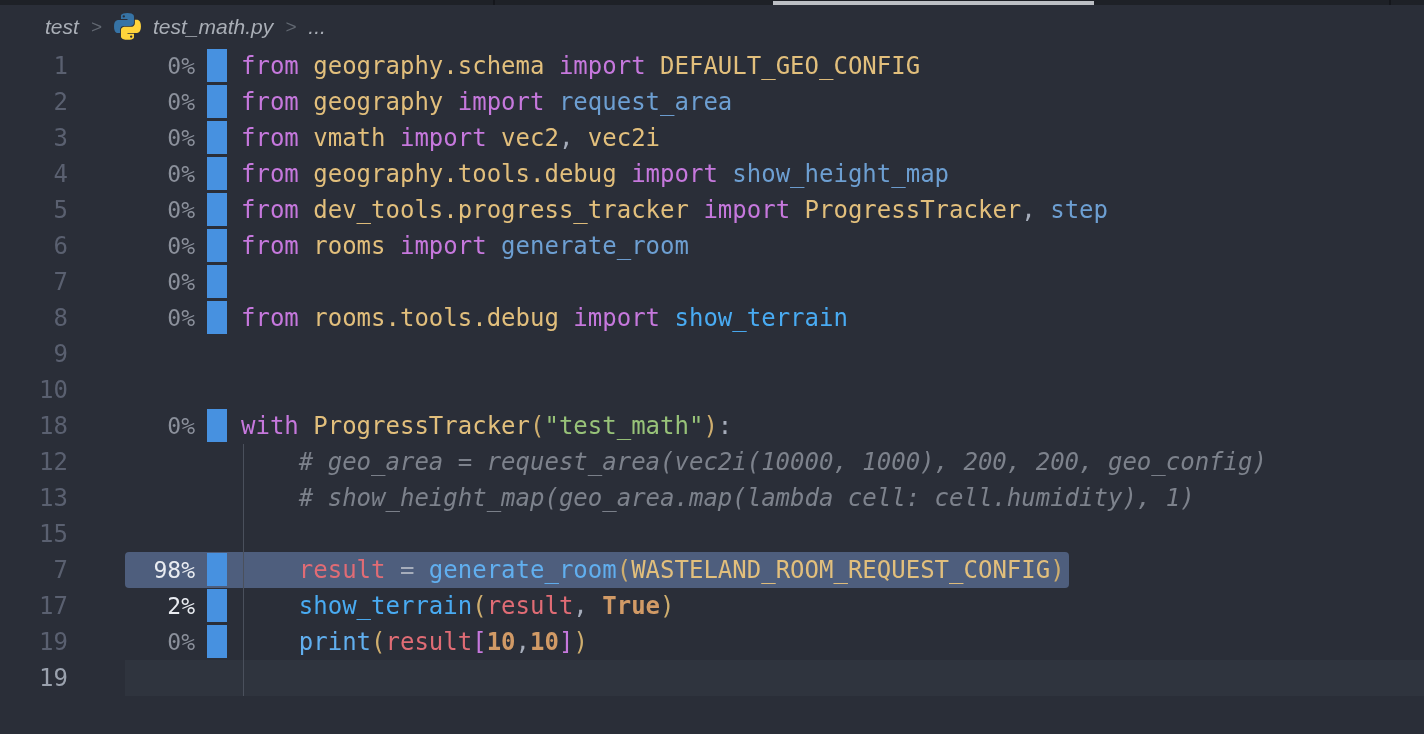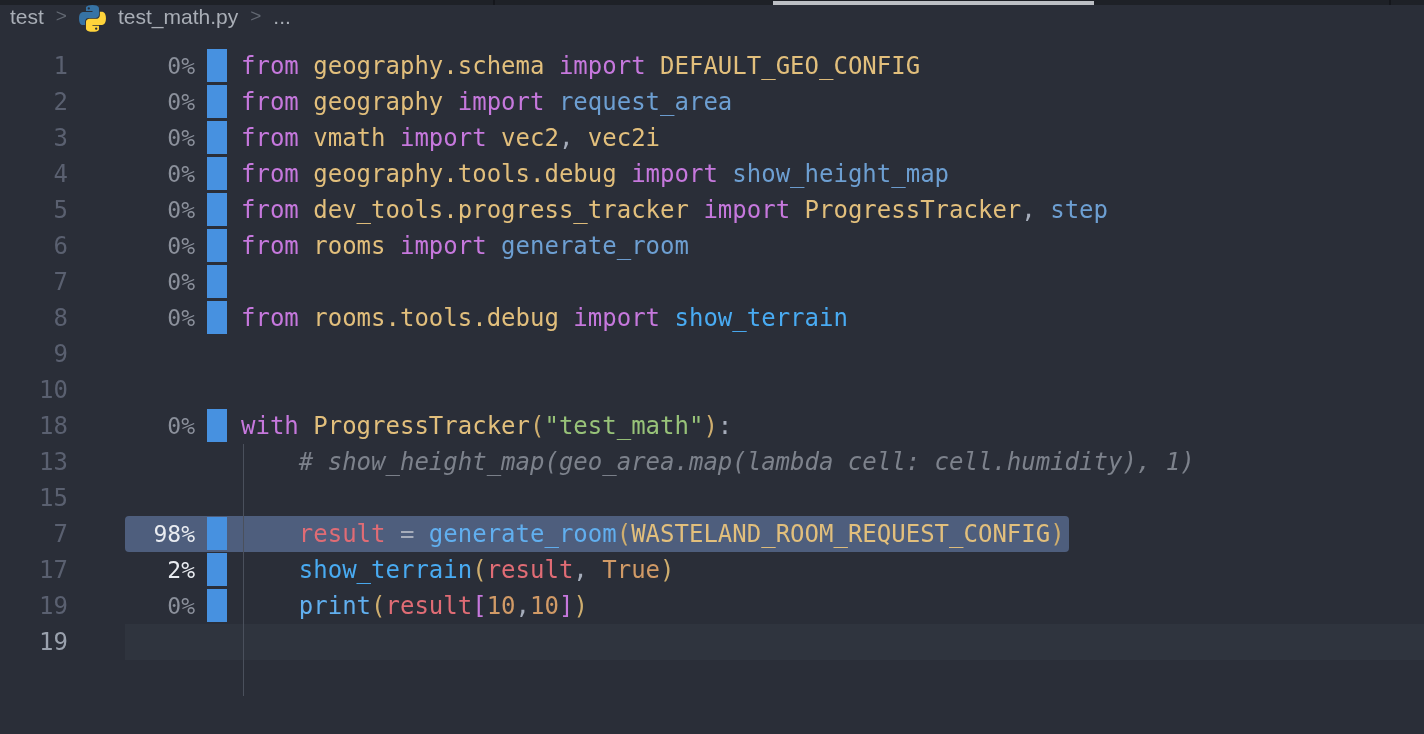--- a/index.html
+++ b/index.html
@@ -24,26 +24,28 @@
   .tab-scroll-thumb {
     position: absolute; top: 1px; height: 4px;
     left: 773px; width: 321px;
     background: var(--thumb);
   }
 
   
   .breadcrumb {
     height: 43px;
     display: flex;
-    padding-left: 10px;
+    align-items: center;
+    padding-left: 45px;
     gap: 12px;
     background: var(--bg);
     font-family: "Liberation Sans", sans-serif;
     font-size: 21px;
     color: var(--crumb);
+    font-style: italic;
   }
   .breadcrumb .sep { color: var(--chev); font-size: 19px; }
   .breadcrumb .py-icon { width: 27px; height: 27px; display: block; }
   .breadcrumb .crumb { cursor: pointer; }
 
   
   .editor {
     position: relative;
     height: 686px;
     background: var(--bg);
@@ -99,21 +101,21 @@
     z-index: 1;
   }
   .tk-kw      { color: var(--kw); }
   .tk-mod     { color: var(--mod); }
   .tk-fn      { color: var(--fn); }
   .tk-fnmuted { color: var(--fnmuted); }
   .tk-fncyan  { color: var(--fncyan); }
   .tk-str     { color: var(--str); }
   .tk-com     { color: var(--com); font-style: italic; }
   .tk-var     { color: var(--var); }
-  .tk-num     { color: var(--numc); }
+  .tk-num     { color: var(--numc); font-weight: bold; }
   .tk-punc    { color: var(--punc); }
   .tk-par     { color: var(--par); }
   .tk-brk     { color: var(--brk); }
   .tk-pl      { color: var(--punc); }
 </style>
 </head>
 <body>
 
 <div class="top-strip">
   <div class="tab-sep s1"></div>
@@ -213,20 +215,26 @@
       </div>
       <div class="row">
         <div class="cell num">18</div>
         <div class="cell pct">0%</div>
         <div class="cell marker-cell">
           <div class="marker"></div>
         </div>
         <div class="code cell"><span class="tk-kw">with</span><span class="tk-pl"> </span><span class="tk-mod">ProgressTracker</span><span class="tk-par">(</span><span class="tk-str">"test_math"</span><span class="tk-par">)</span><span class="tk-punc">:</span></div>
       </div>
       <div class="row">
+        <div class="cell num">12</div>
+        <div class="cell pct"></div>
+        <div class="cell marker-cell"></div>
+        <div class="code cell"><span class="tk-pl">    </span><span class="tk-com"># geo_area = request_area(vec2i(10000, 1000), 200, 200, geo_config)</span></div>
+      </div>
+      <div class="row">
         <div class="cell num">13</div>
         <div class="cell pct"></div>
         <div class="cell marker-cell"></div>
         <div class="code cell"><span class="tk-pl">    </span><span class="tk-com"># show_height_map(geo_area.map(lambda cell: cell.humidity), 1)</span></div>
       </div>
       <div class="row">
         <div class="cell num">15</div>
         <div class="cell pct"></div>
         <div class="cell marker-cell"></div>
         <div class="code cell"></div>

